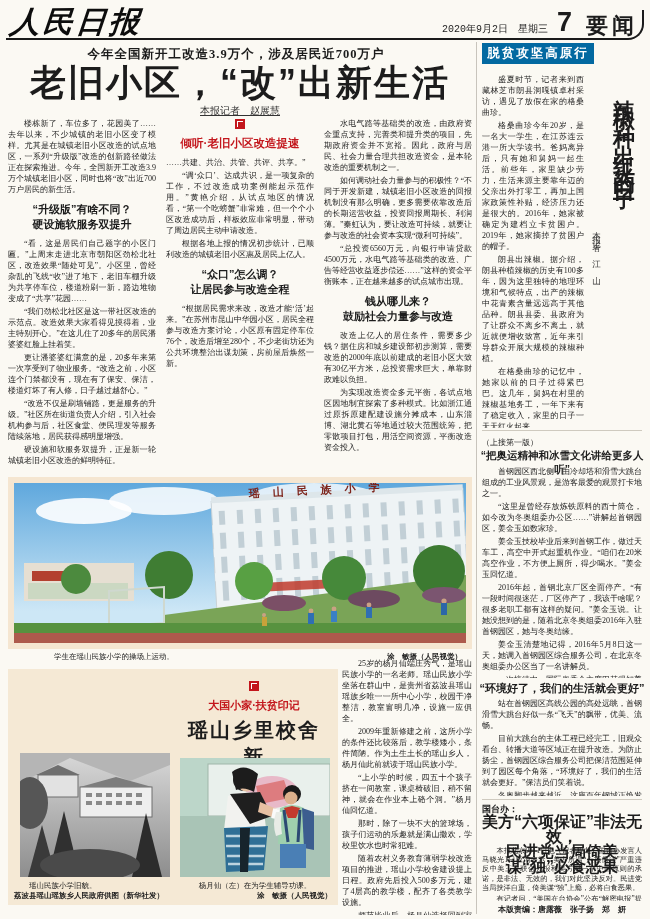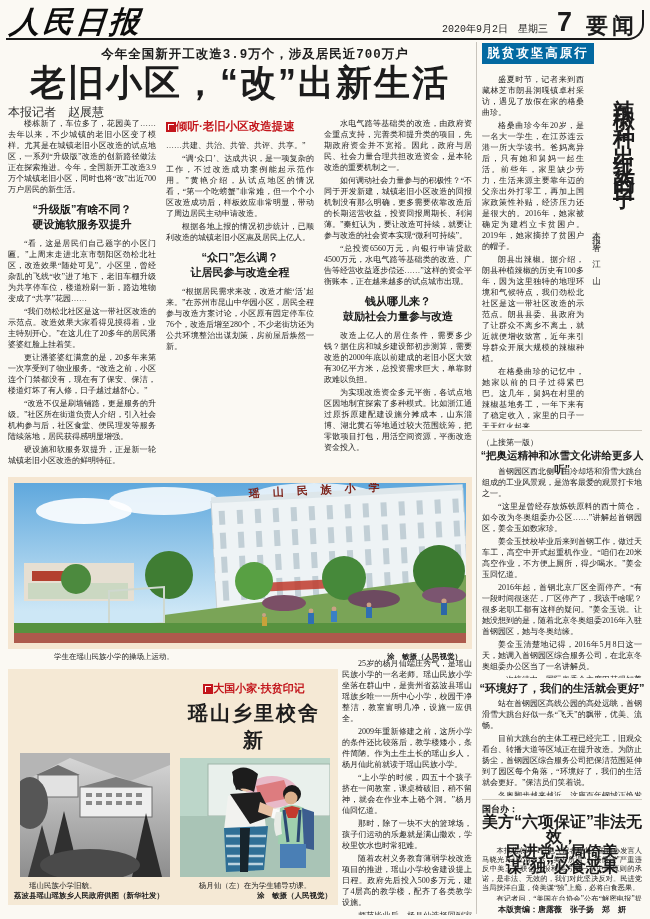--- a/index.html
+++ b/index.html
@@ -9,33 +9,33 @@
   
   .hframe{left:6px;top:10px;width:636px;height:28px;border-bottom:2px solid #1a1a1a;
           border-right:2px solid #1a1a1a;border-bottom-right-radius:16px;}
   .masthead{left:10px;top:2px;font-size:30px;font-weight:bold;font-style:italic;
             letter-spacing:3px;transform:skewX(-5deg);color:#0d0d0d;}
   .hdate{left:430px;top:22px;width:118px;font-size:10px;text-align:right;
          font-family:Liberation Mono, monospace;color:#222;}
   .hpg{left:557px;top:7px;font-size:27px;font-weight:bold;font-family:"Liberation Sans",sans-serif;}
   .hsec{left:586px;top:11px;font-size:22px;font-weight:bold;letter-spacing:4px;}
   
-  .kicker{left:23px;top:46px;width:464px;text-align:center;font-size:12.5px;font-weight:bold;
-          font-family:Liberation Mono, monospace;letter-spacing:1px;}
+  .kicker{left:4px;top:46px;width:464px;text-align:center;font-size:12.5px;font-weight:bold;
+          font-family:Liberation Serif, serif;letter-spacing:1px;}
   .headline{left:8px;top:59px;width:464px;text-align:center;font-size:36px;font-weight:900;
             font-family:"Liberation Sans",sans-serif;letter-spacing:2px;}
-  .lbyline{left:8px;top:104px;width:464px;text-align:left;font-size:12px;color:#333;}
+  .lbyline{left:8px;top:104px;width:464px;text-align:center;font-size:10px;color:#333;text-decoration:underline;}
   .cols{left:8px;top:118px;width:464px;height:358px;display:flex;gap:10px;overflow:hidden;}
   .col{width:148px;overflow:hidden;}
   .bt{font-size:8px;line-height:11px;text-align:justify;margin:0 0 2px;text-indent:2em;}
   .bt.noind{text-indent:0;}
   .subhead{font-family:"Liberation Sans",sans-serif;font-weight:bold;font-size:11px;
            line-height:15px;text-align:center;margin:7px 0 6px;}
-  .redlabel{display:flex;align-items:center;gap:0;color:#c3161c;font-weight:bold;
-            font-size:11.5px;font-family:"Liberation Sans",sans-serif;margin:1px 0 6px;white-space:nowrap;}
+  .redlabel{display:flex;align-items:center;gap:7px;color:#c3161c;font-weight:bold;
+            font-size:11.5px;font-family:"Liberation Sans",sans-serif;margin:1px 0 6px;white-space:nowrap;flex-direction:column;}
   .plogo{width:10px;height:10px;background:#c3161c;position:relative;flex:0 0 auto;}
   .plogo::after{content:"";position:absolute;left:2px;top:2px;right:2px;bottom:2px;
             border-left:1.5px solid #fff;border-top:1.5px solid #fff;}
   .corebox{background:#fae8d7;padding:8px 10px 9px;margin-bottom:5px;}
   .corebox .cbt{font-size:11px;font-weight:bold;letter-spacing:5px;color:#3d2a1d;margin-bottom:4px;}
   .corebox .cbx{font-size:8.8px;line-height:14.5px;font-weight:bold;text-align:justify;
                 text-indent:2em;color:#30271f;}
   
   .pframe{left:8px;top:477px;width:452px;height:160px;background:#f5e6d1;padding:6px;}
   .capline{left:8px;top:652px;width:464px;font-size:7.5px;}
@@ -261,21 +261,21 @@
     <p class="bt">随着农村义务教育薄弱学校改造项目的推进，瑶山小学校舍建设提上日程。政府先后投入500多万元，建了4层高的教学楼，配齐了各类教学设施。</p>
     <p class="bt">师范毕业后，杨月仙选择回到家乡任教。“现在校舍新了、操场平了，孩子们在家门口就能上好学，我打心眼里高兴。”</p>
   </div>
 
   <div class="abs vdiv"></div>
   <div class="abs seriesbox">脱贫攻坚高原行</div>
 
   <div class="abs chilicol">
     <p class="bt">盛夏时节，记者来到西藏林芝市朗县洞嘎镇卓村采访，遇见了放假在家的格桑曲珍。</p>
     <p class="bt">格桑曲珍今年20岁，是一名大一学生，在江苏连云港一所大学读书。爸妈离异后，只有她和舅妈一起生活。前些年，家里缺少劳力，生活来源主要靠年迈的父亲出外打零工，再加上国家政策性补贴，经济压力还是很大的。2016年，她家被确定为建档立卡贫困户。2019年，她家摘掉了贫困户的帽子。</p>
-    <p class="bt">朗县出辣椒。据介绍，朗县种植辣椒的历史有100多年，因为这里独特的地理环境和气候特点，我们劲松北社区是这一带社区改造的示范点。朗县县委、县政府为了让群众不离乡不离土，就近就便增收致富，近年来引导群众开展大规模的辣椒种植。</p>
+    <p class="bt">朗县出辣椒。据介绍，朗县种植辣椒的历史有100多年，因为这里独特的地理环境和气候特点，出产的辣椒中花青素含量远远高于其他品种。朗县县委、县政府为了让群众不离乡不离土，就近就便增收致富，近年来引导群众开展大规模的辣椒种植。</p>
     <p class="bt">在格桑曲珍的记忆中，她家以前的日子过得紧巴巴。这几年，舅妈在村里的辣椒基地务工，一年下来有了稳定收入，家里的日子一天天红火起来。</p>
 
   </div>
   <div class="abs vby">本报记者　江　山</div>
   <div class="abs vtitle">辣椒『种』出红火的日子</div>
 
   <div class="abs srule" style="top:430px;"></div>
   <div class="abs jumpnote">（上接第一版）</div>
   <div class="abs jsub" style="top:449px;">“把奥运精神和冰雪文化讲给更多人听”</div>
   <div class="abs jtxt" style="top:466px;height:212px;">

